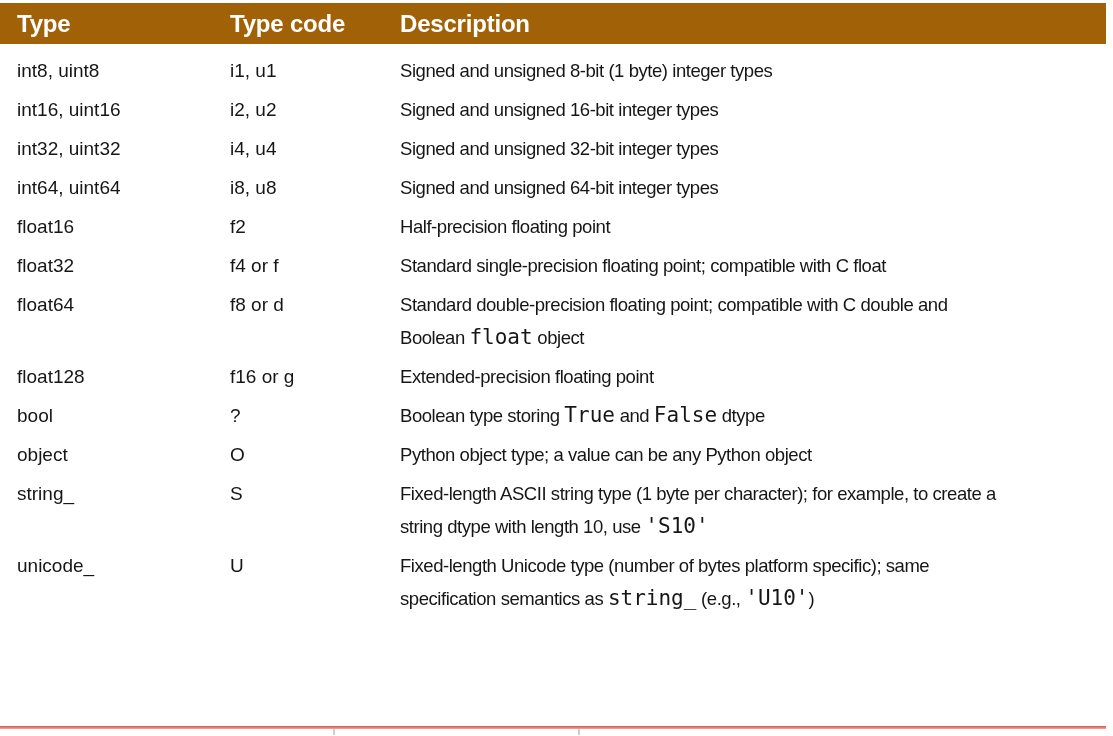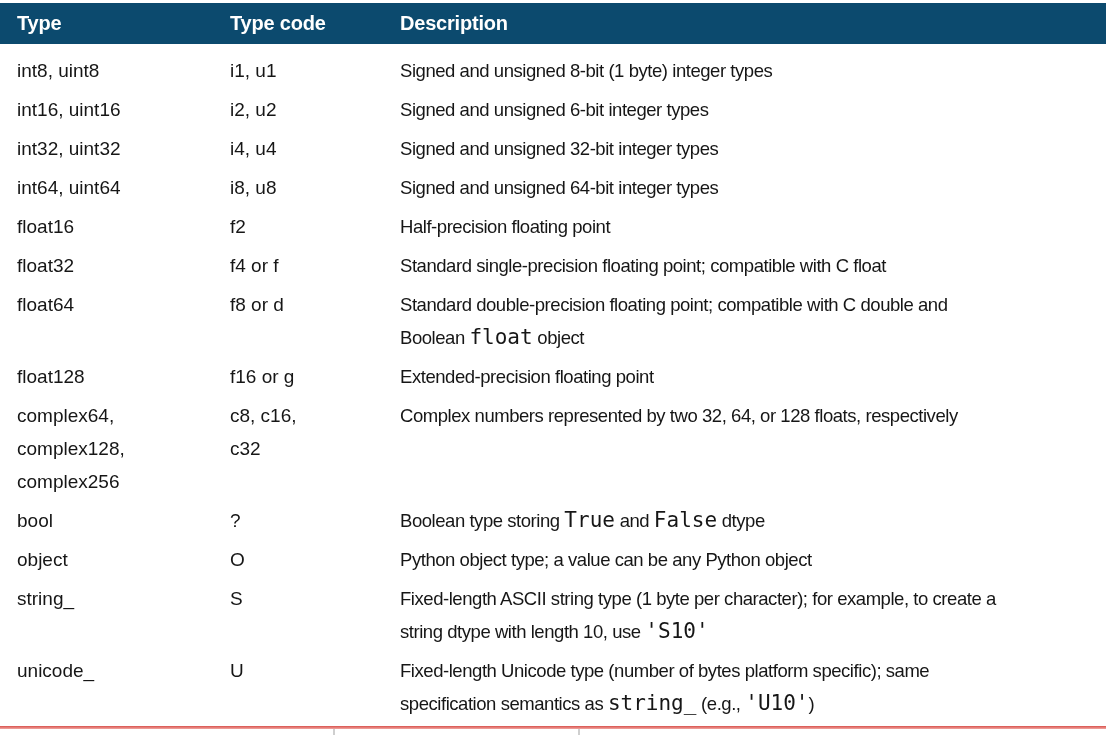--- a/index.html
+++ b/index.html
@@ -24,26 +24,26 @@
   col.col-type { width: 230px; }
   col.col-code { width: 170px; }
   col.col-desc { width: auto; }
   th, td {
     vertical-align: top;
     text-align: left;
     padding: 0;
     font-weight: normal;
   }
   tr.header-row th {
-    background: #0c4a6e;
+    background: #a16207;
     height: 41px;
     vertical-align: middle;
     color: #ffffff;
     font-weight: bold;
-    font-size: 20px;
+    font-size: 24px;
     letter-spacing: -0.2px;
   }
   th.first-col, td.first-col { padding-left: 17px; }
   tbody td { padding-top: 3px; padding-bottom: 3px; }
   tbody tr:first-child td { padding-top: 10px; }
   .line { line-height: 33px; white-space: pre; }
   td.mono-cell .line {
     font-family: Liberation Sans, sans-serif;
     font-size: 19px;
   }
@@ -108,21 +108,21 @@
   </tr>
 
   <tr class="row">
     <td class="first-col mono-cell">
             <div class="line">int16, uint16</div>
           </td>
     <td class="mono-cell">
             <div class="line">i2, u2</div>
           </td>
     <td class="desc-cell">
-            <div class="line"><span>Signed and unsigned 6-bit integer types</span></div>
+            <div class="line"><span>Signed and unsigned 16-bit integer types</span></div>
           </td>
   </tr>
 
   <tr class="row">
     <td class="first-col mono-cell">
             <div class="line">int32, uint32</div>
           </td>
     <td class="mono-cell">
             <div class="line">i4, u4</div>
           </td>
@@ -185,34 +185,20 @@
             <div class="line">float128</div>
           </td>
     <td class="mono-cell">
             <div class="line">f16 or g</div>
           </td>
     <td class="desc-cell">
             <div class="line"><span>Extended-precision floating point</span></div>
           </td>
   </tr>
 
-  <tr class="row">
-    <td class="first-col mono-cell">
-            <div class="line">complex64,</div>
-            <div class="line">complex128,</div>
-            <div class="line">complex256</div>
-          </td>
-    <td class="mono-cell">
-            <div class="line">c8, c16,</div>
-            <div class="line">c32</div>
-          </td>
-    <td class="desc-cell">
-            <div class="line"><span>Complex numbers represented by two 32, 64, or 128 floats, respectively</span></div>
-          </td>
-  </tr>
 
   <tr class="row">
     <td class="first-col mono-cell">
             <div class="line">bool</div>
           </td>
     <td class="mono-cell">
             <div class="line">?</div>
           </td>
     <td class="desc-cell">
             <div class="line"><span>Boolean type storing </span><span class="inline-code">True</span><span> and </span><span class="inline-code">False</span><span> dtype</span></div>

